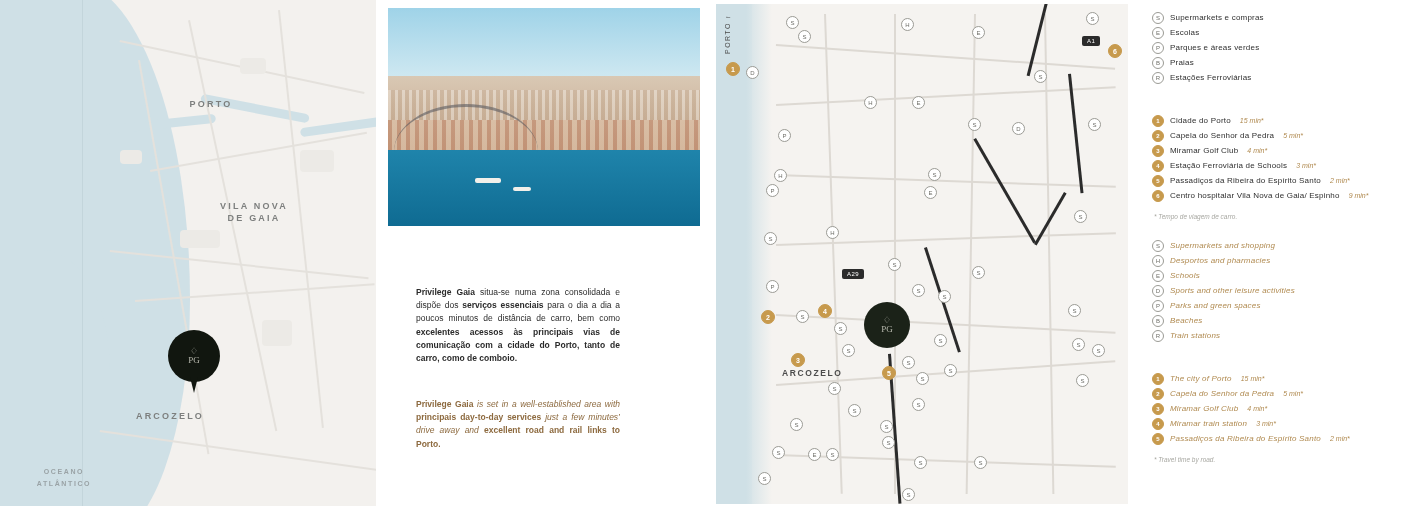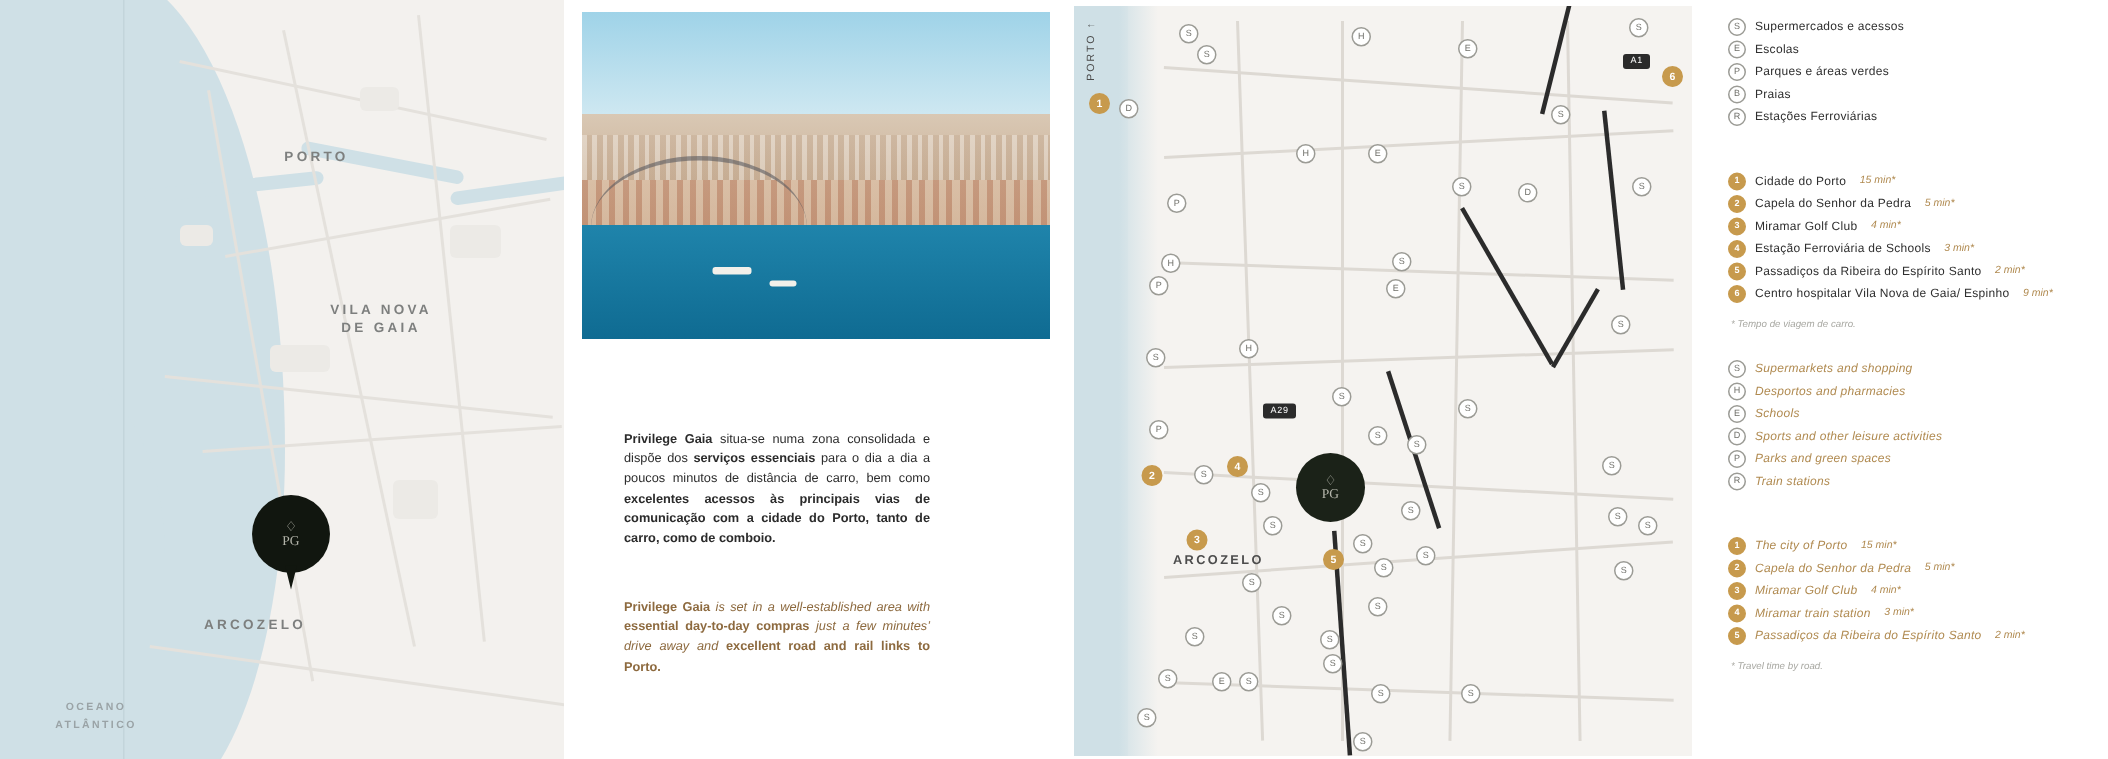--- a/index.html
+++ b/index.html
@@ -256,21 +256,21 @@
     </div>
 
     <p class="para pt">
       <b>Privilege Gaia</b> situa-se numa zona consolidada e dispõe dos <b>serviços essenciais</b>
       para o dia a dia a poucos minutos de distância de carro, bem como
       <b>excelentes acessos às principais vias de comunicação com a cidade do Porto,
       tanto de carro, como de comboio.</b>
     </p>
 
     <p class="para en">
-      <b>Privilege Gaia</b> is set in a well-established area with <b>essential day-to-day compras</b>
+      <b>Privilege Gaia</b> is set in a well-established area with <b>principais day-to-day services</b>
       just a few minutes’ drive away and <b>excellent road and rail links to Porto.</b>
     </p>
   </div>
 
   <div class="panel-detail">
     <div class="d-sea"></div>
     <div class="d-coast"></div>
 
     <div class="porto-arrow">
       <span>PORTO</span> ↑
@@ -362,21 +362,21 @@
 
     <div class="d-logo">
       <div class="logo-mark">♢<br>PG</div>
     </div>
   </div>
 
   <div class="panel-legend">
     <div class="legend-block" id="legend-cat-pt">
         <div class="legend-row">
           <span class="chip">S</span>
-          <span class="txt">Supermercados e acessos</span>
+          <span class="txt">Supermarkets e compras</span>
         </div>
         <div class="legend-row">
           <span class="chip">E</span>
           <span class="txt">Escolas</span>
         </div>
         <div class="legend-row">
           <span class="chip">P</span>
           <span class="txt">Parques e áreas verdes</span>
         </div>
         <div class="legend-row">
@@ -438,20 +438,24 @@
         </div>
         <div class="legend-row">
           <span class="chip">D</span>
           <span class="txt">Sports and other leisure activities</span>
         </div>
         <div class="legend-row">
           <span class="chip">P</span>
           <span class="txt">Parks and green spaces</span>
         </div>
         <div class="legend-row">
+          <span class="chip">B</span>
+          <span class="txt">Beaches</span>
+        </div>
+        <div class="legend-row">
           <span class="chip">R</span>
           <span class="txt">Train stations</span>
         </div>
       </div>
     <div class="spacer-lg"></div>
     <div class="legend-block legend-en2" id="legend-place-en">
         <div class="legend-row">
           <span class="chip num">1</span>
           <span class="txt">The city of Porto</span>
           <span class="time">15 min*</span>

